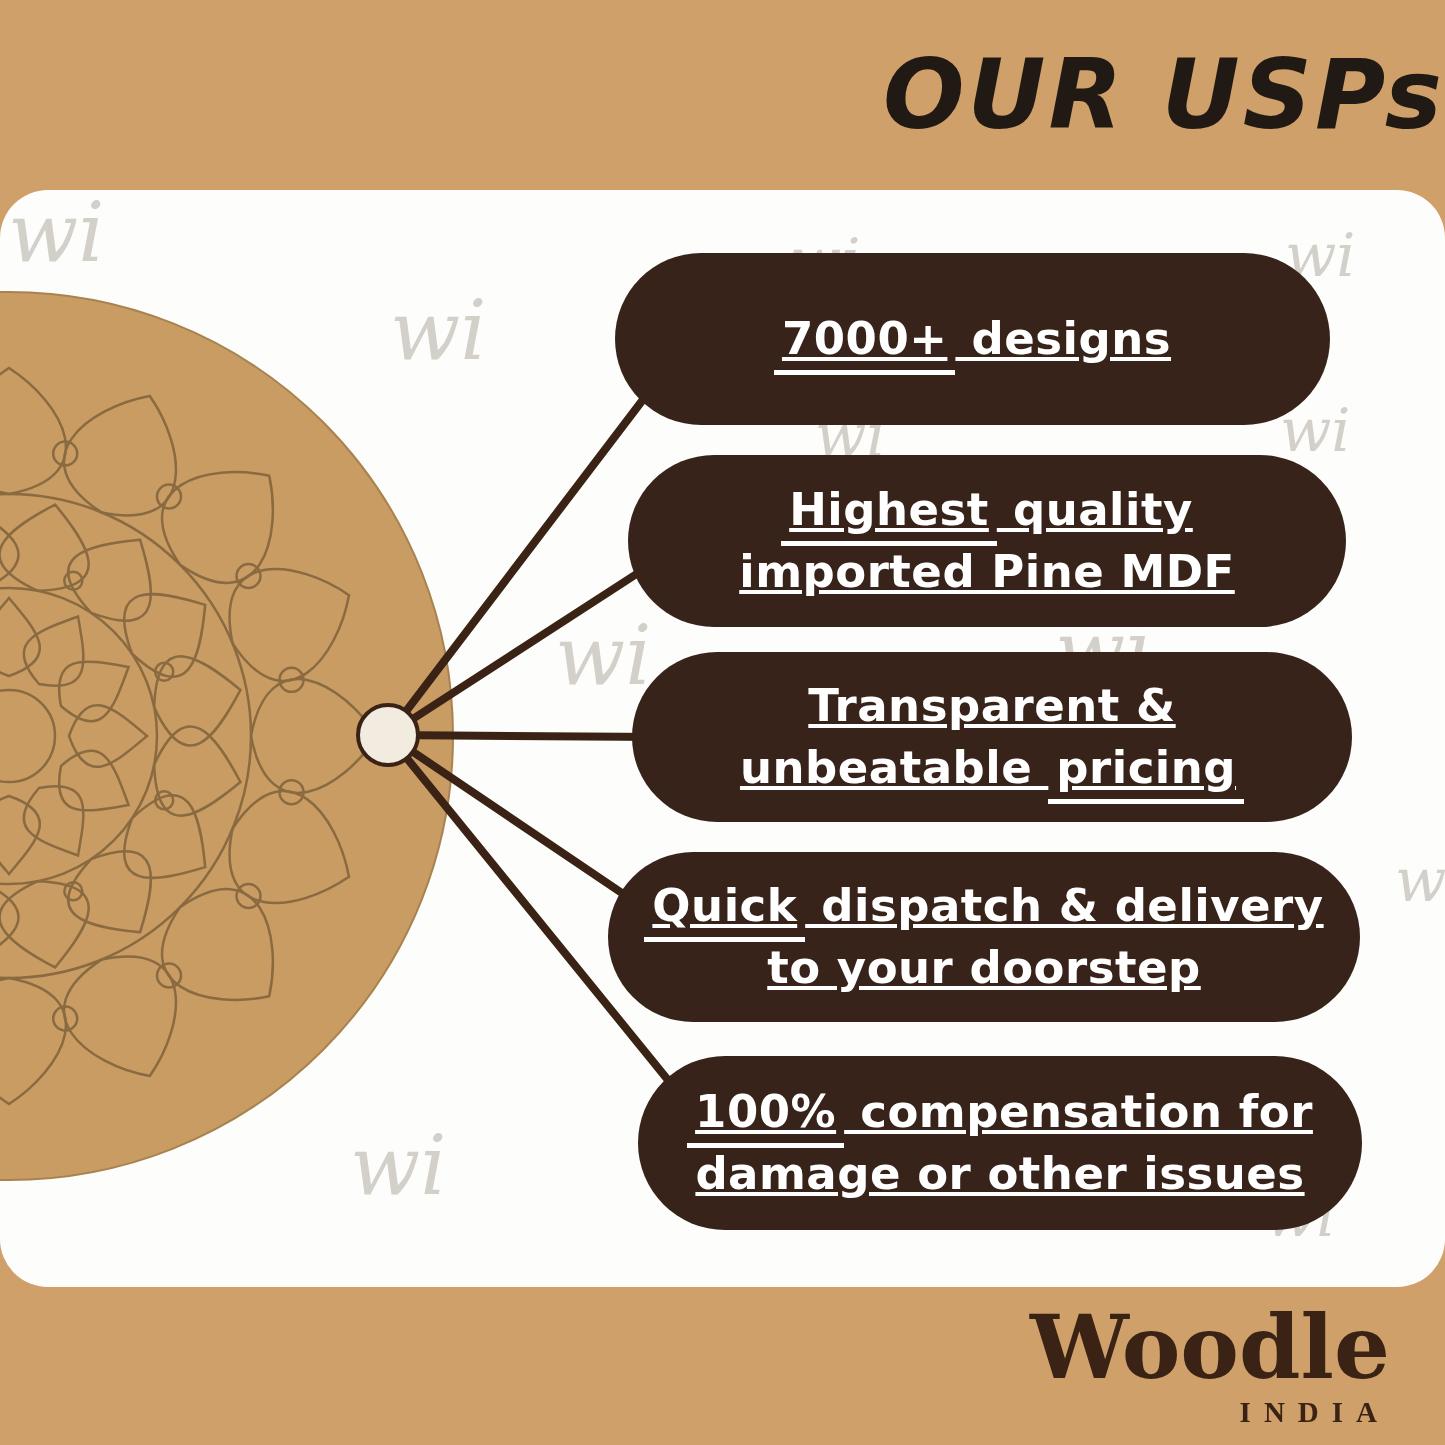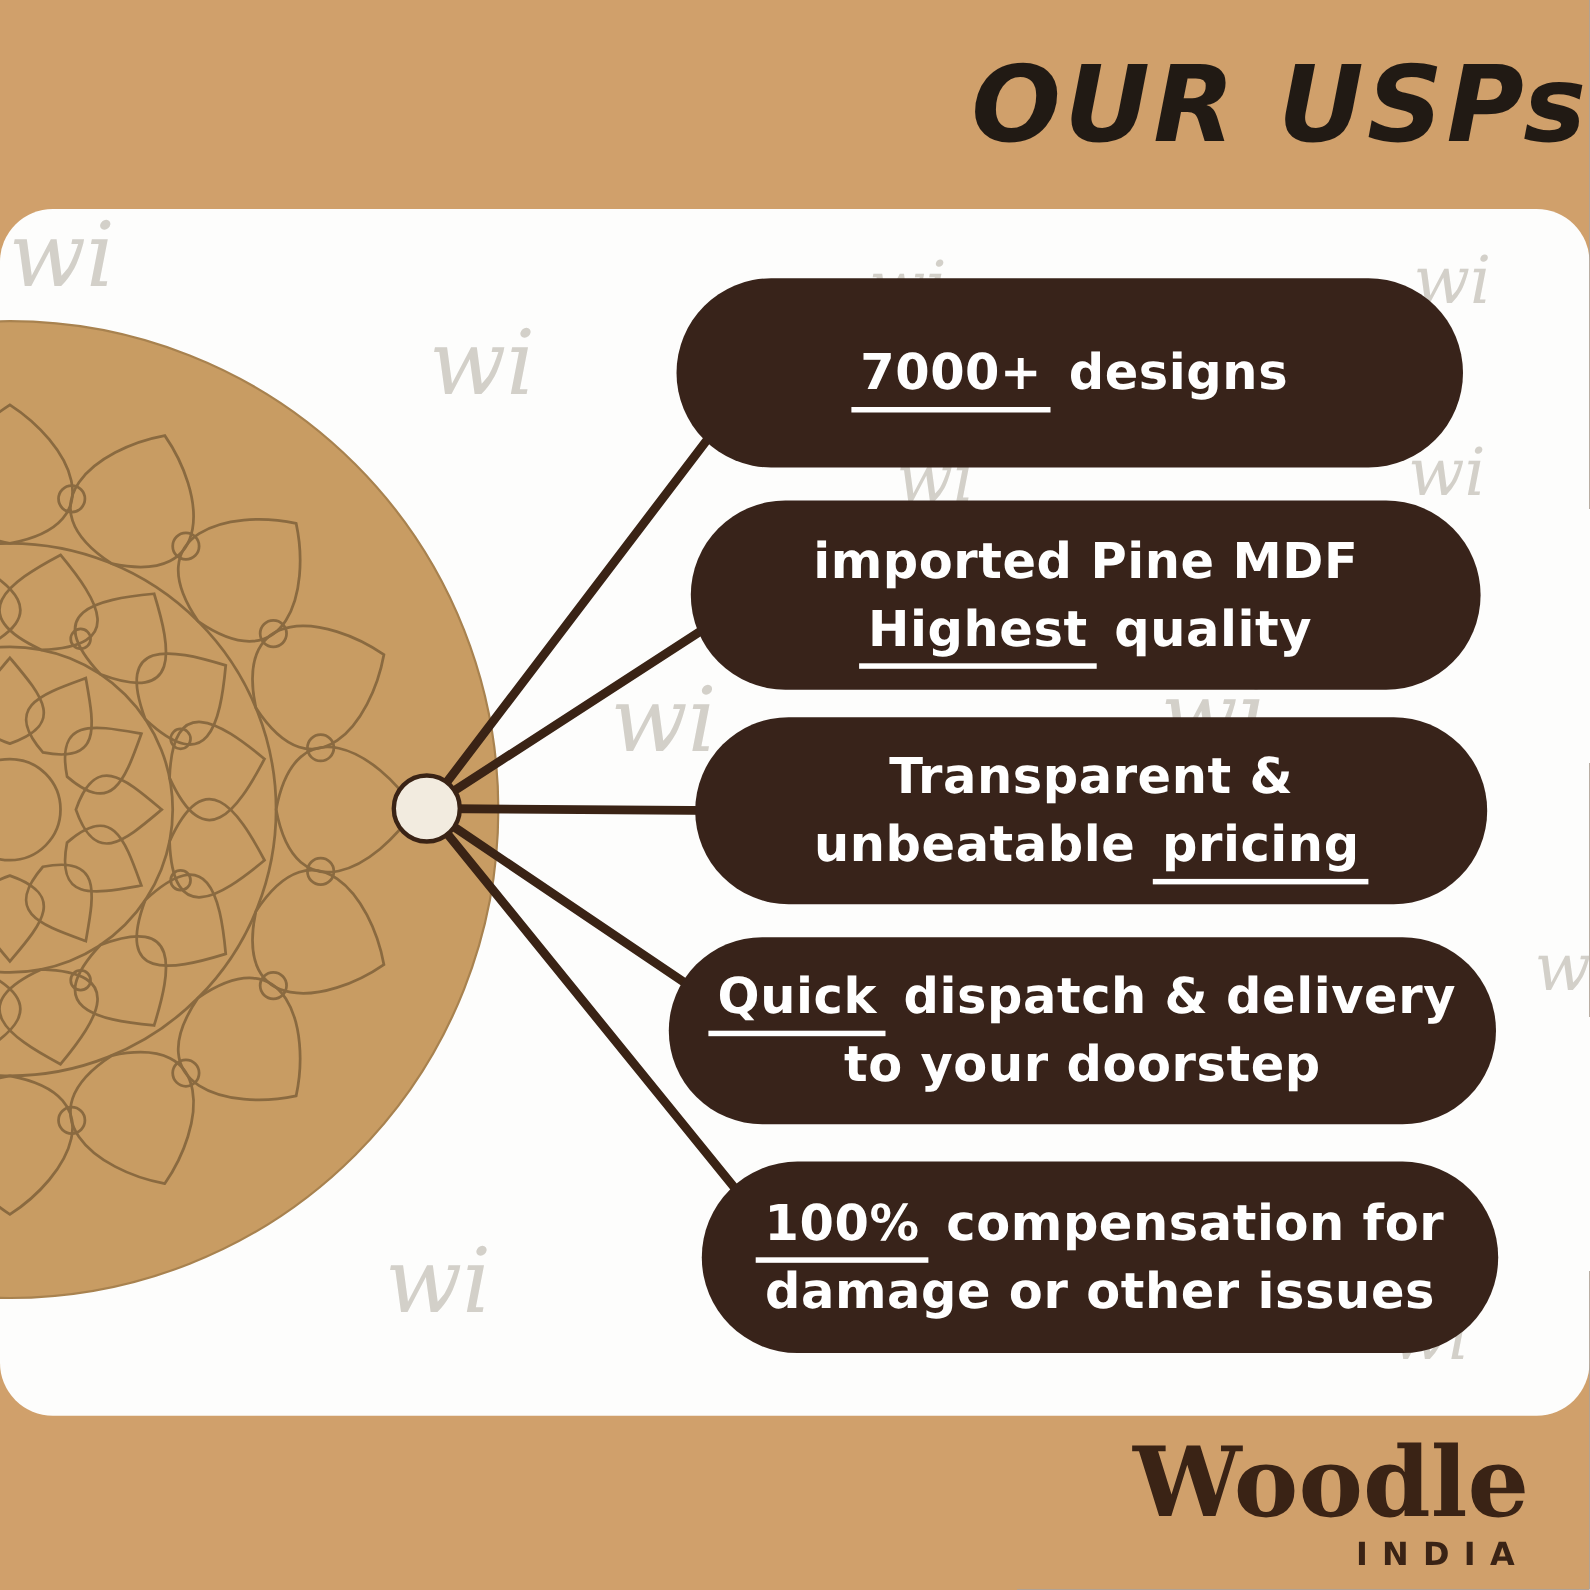--- a/index.html
+++ b/index.html
@@ -32,37 +32,37 @@
   .connectors{position:absolute;inset:0;z-index:3;}
   .connectors .lines{stroke:var(--line_color,#3a2315);stroke-width:8;stroke-linecap:round;}
   .connectors .hub{fill:var(--hub_fill,#f2ebdf);stroke:var(--line_color,#3a2315);stroke-width:4;}
   
   .bubble{
     position:absolute;z-index:4;background:var(--bubble_bg,#38231a);
     border-radius:95px;color:var(--bubble_text,#ffffff);
     display:flex;flex-direction:column;align-items:center;justify-content:center;gap:8px;
     text-align:center;
   }
-  .bline{font-size:45px;font-weight:bold;line-height:1.2;white-space:pre;letter-spacing:.5px;}
+  .bline{font-size:45px;font-weight:bold;line-height:1.2;white-space:pre;letter-spacing:.5px;text-decoration:underline;}
   .useg{border-bottom:5px solid currentColor;padding:0 8px 5px;}
   .useg:empty{display:none;}
   .b1{left:615px;top:63px;width:715px;height:172px;}
   .b2{left:628px;top:265px;width:718px;height:172px;}
   .b3{left:632px;top:462px;width:720px;height:170px;}
   .b4{left:608px;top:662px;width:752px;height:170px;}
   .b5{left:638px;top:866px;width:724px;height:174px;}
   
   .footer{
     position:absolute;left:0;right:0;top:1287px;height:158px;
     display:flex;justify-content:flex-end;align-items:center;
     padding-right:55px;box-sizing:border-box;
   }
   .logo{text-align:right;color:var(--logo_color,#3a2315);}
   .logo-name{font-family:"DejaVu Serif","Liberation Serif",serif;font-weight:bold;font-size:88px;line-height:1;}
-  .logo-country{font-size:29px;font-weight:bold;letter-spacing:13px;margin-top:5px;}
+  .logo-country{font-size:29px;font-weight:bold;letter-spacing:13px;margin-top:5px;font-family:Liberation Serif, serif;}
 </style>
 </head>
 <body>
 
 <div class="stage">
 
   <div class="header">
     <div class="title">OUR USPs</div>
   </div>
 
@@ -170,22 +170,22 @@
         <line x1="388" y1="545" x2="672" y2="895"></line>
       </g>
       <circle class="hub" cx="388" cy="545" r="30"></circle>
     </svg>
 
     <div class="bubble b1">
       <div class="bline"><span></span><span class="useg">7000+</span><span> designs</span></div>
     </div>
 
     <div class="bubble b2">
+      <div class="bline"><span></span><span class="useg">Highest</span><span> quality</span></div>
       <div class="bline"><span>imported Pine MDF</span><span></span></div>
-      <div class="bline"><span></span><span class="useg">Highest</span><span> quality</span></div>
     </div>
 
     <div class="bubble b4">
       <div class="bline"><span></span><span class="useg">Quick</span><span> dispatch &amp; delivery</span></div>
       <div class="bline"><span>to your doorstep</span><span></span></div>
     </div>
 
     <div class="bubble b3">
       <div class="bline"><span>Transparent &amp;</span><span></span></div>
       <div class="bline"><span>unbeatable </span><span class="useg">pricing</span><span></span></div>

